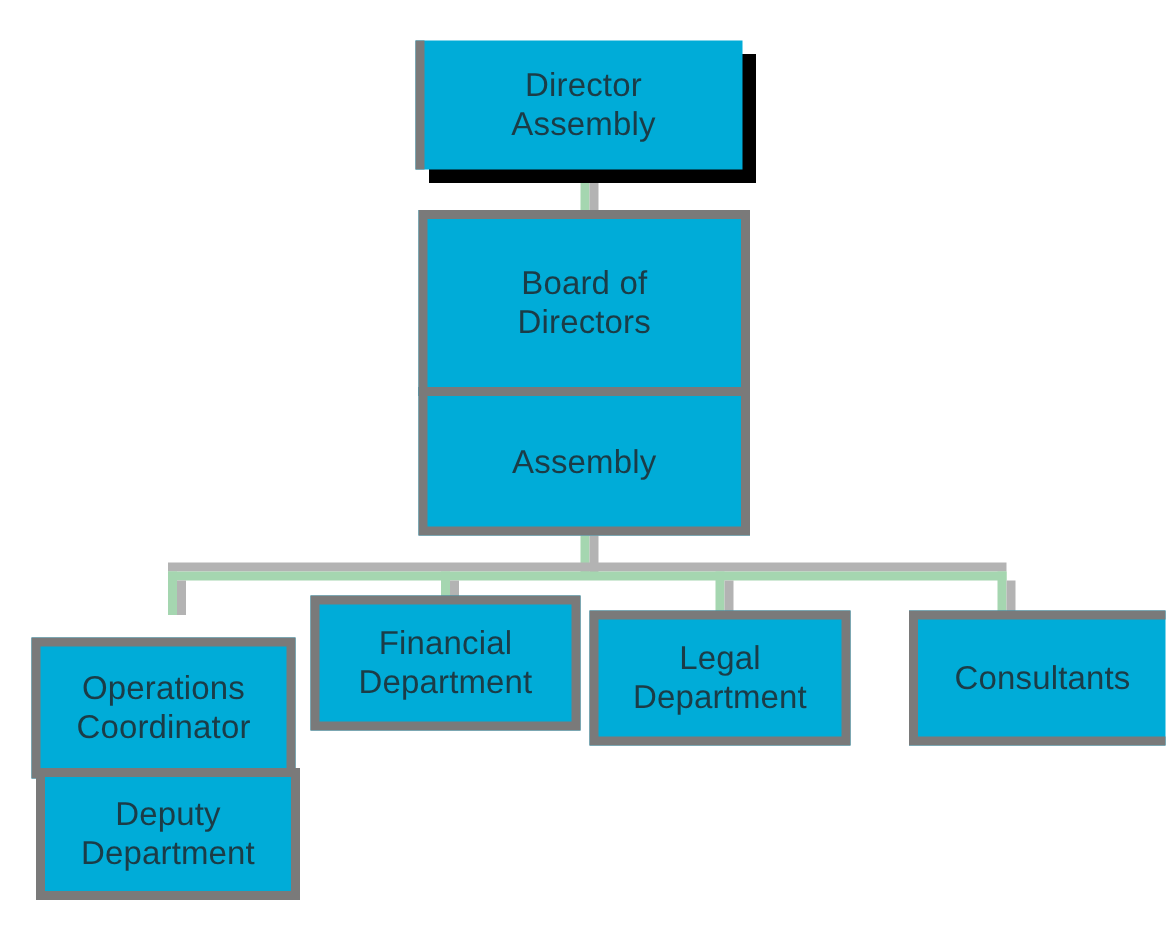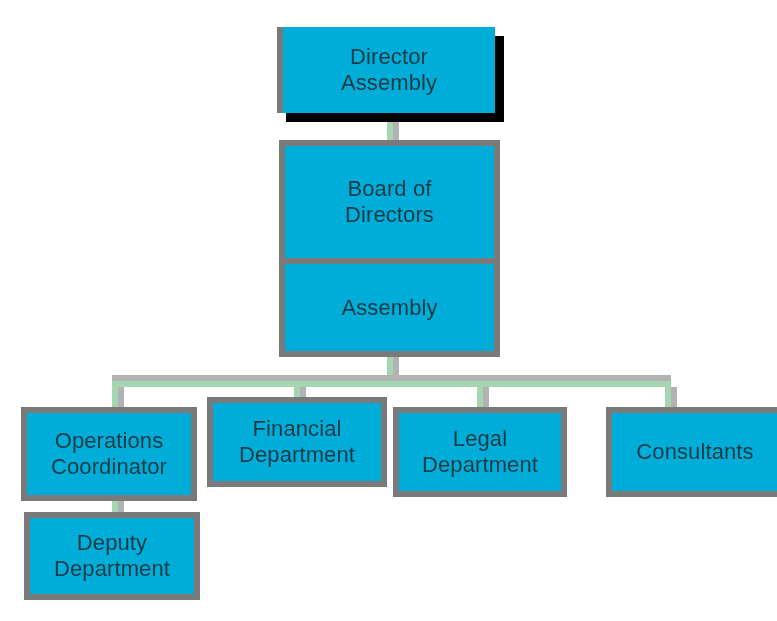--- a/index.html
+++ b/index.html
@@ -75,21 +75,21 @@
   <div class="conn gray" style="left:118px;top:495px;width:6px;height:19px;"></div>
 
   <div class="node emphasis" style="left:277px;top:27px;width:218px;height:86px;">Director
 Assembly</div>
 
   <div class="node" style="left:279px;top:140px;width:221px;height:124px;">Board of
 Directors</div>
 
   <div class="node" style="left:279px;top:258px;width:221px;height:99px;">Assembly</div>
 
-  <div class="node" style="left:21px;top:407px;width:176px;height:94px;">Operations
+  <div class="node" style="left:21px;top:425px;width:176px;height:94px;">Operations
 Coordinator</div>
 
   <div class="node" style="left:207px;top:397px;width:180px;height:90px;">Financial
 Department</div>
 
   <div class="node" style="left:393px;top:407px;width:174px;height:90px;">Legal
 Department</div>
 
   <div class="node" style="left:582px;top:407px;width:178px;height:90px;margin-left:24px;">Consultants</div>
 

